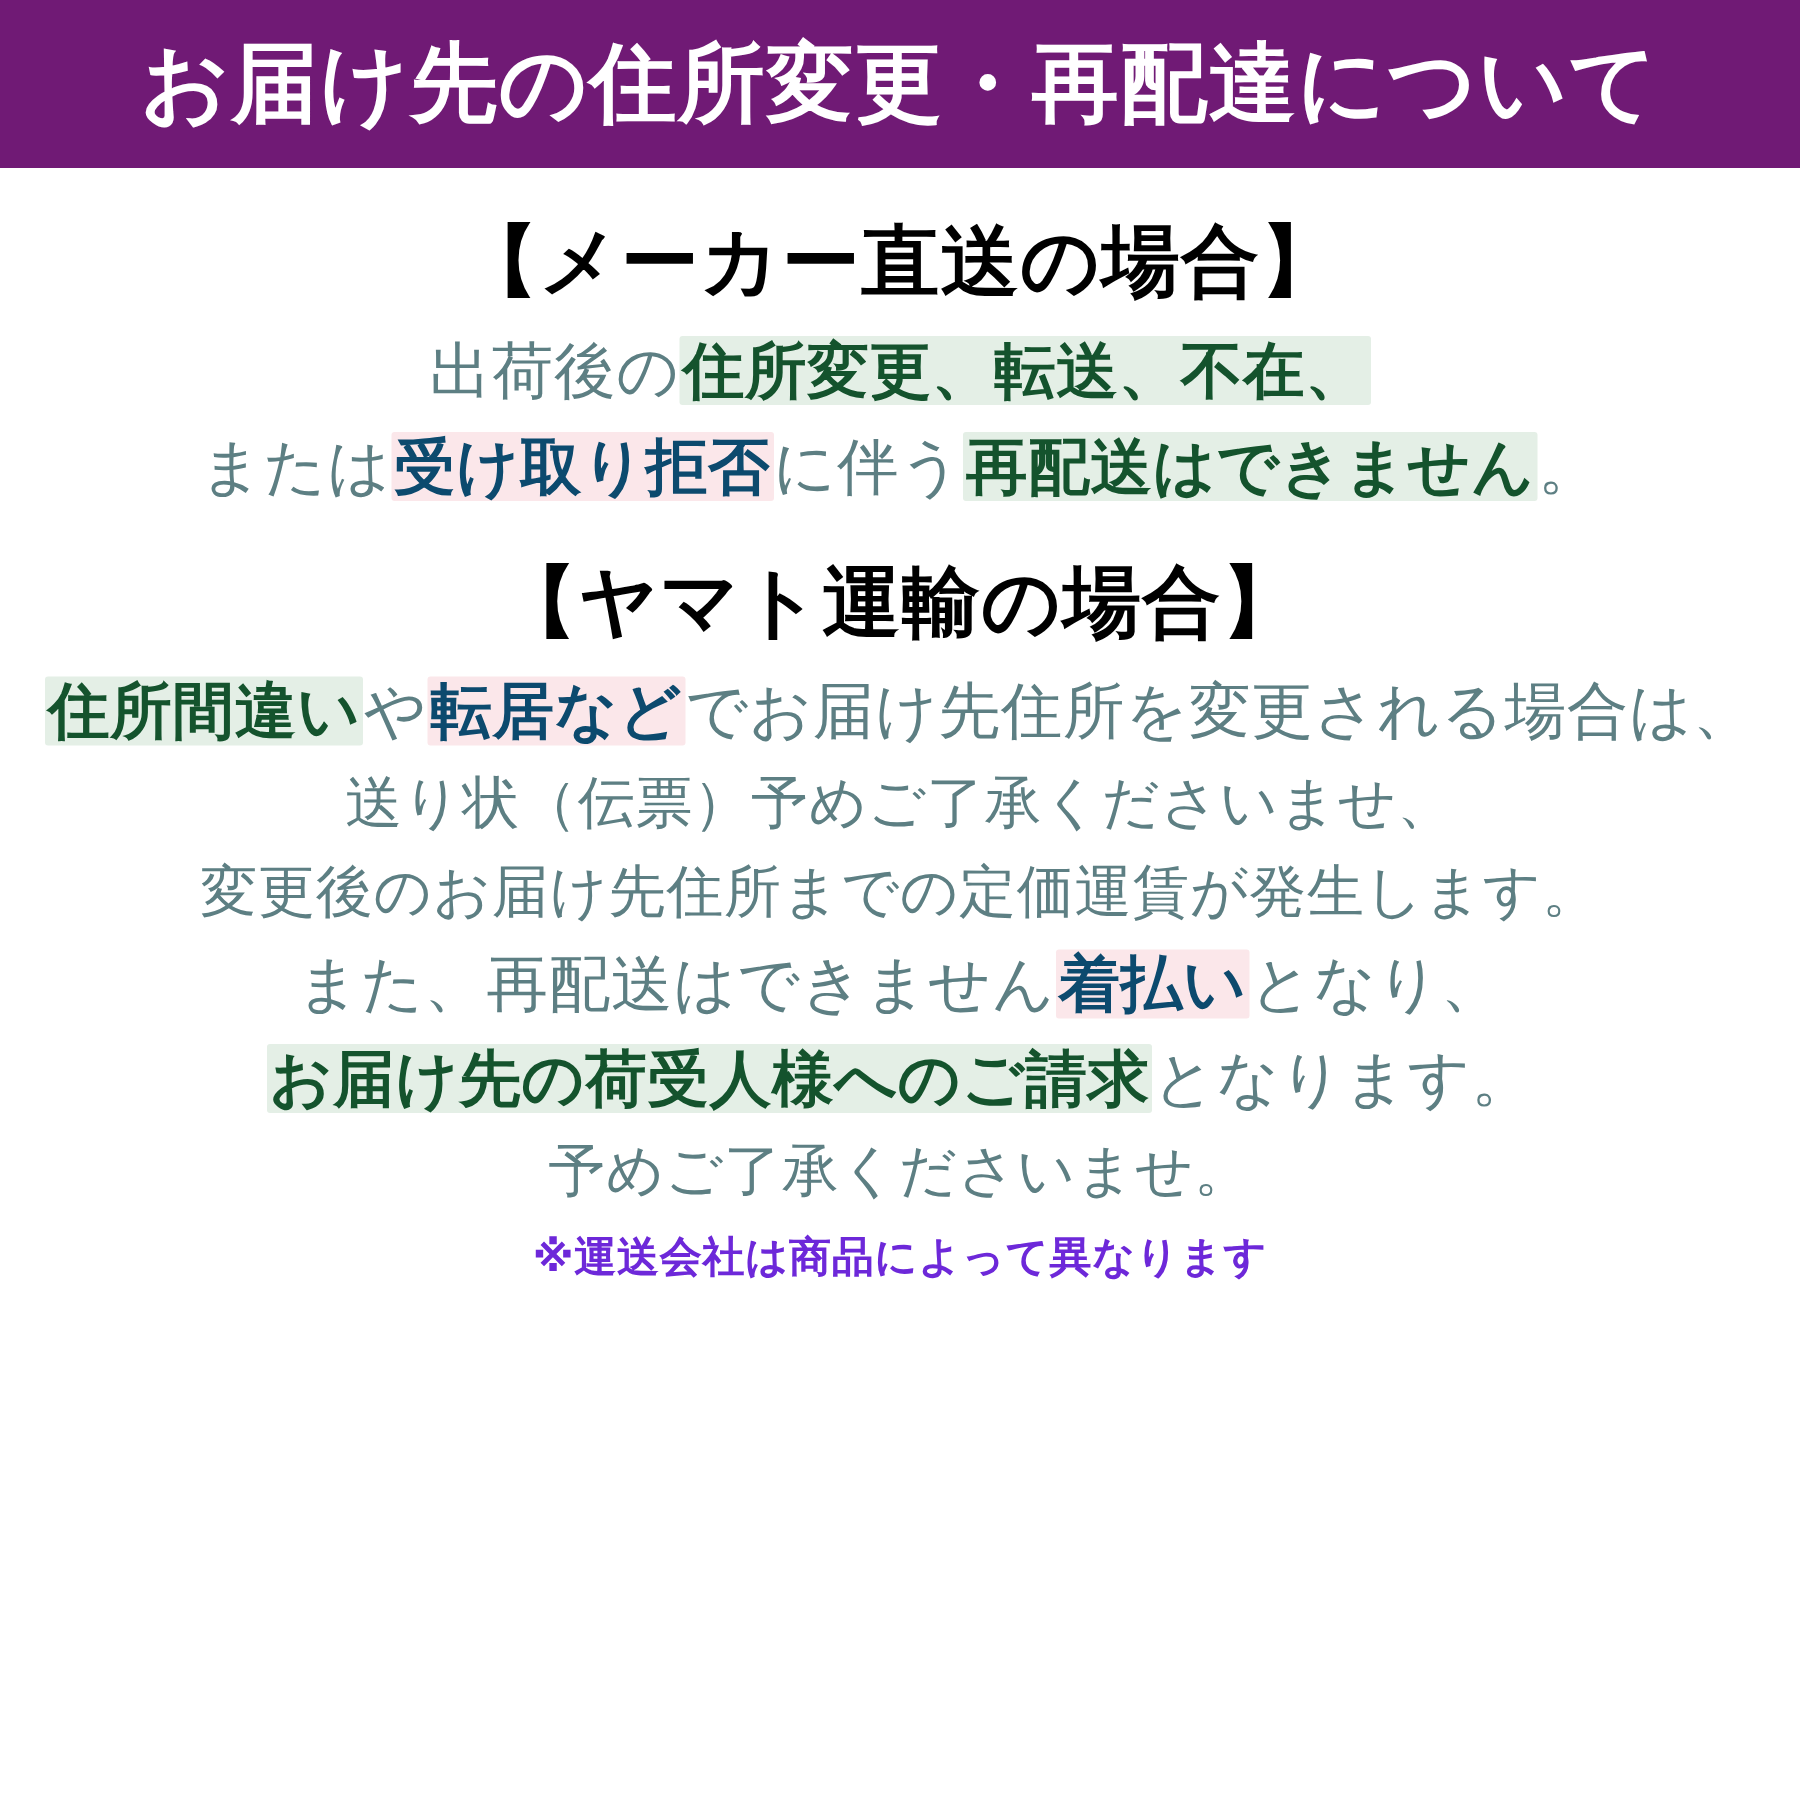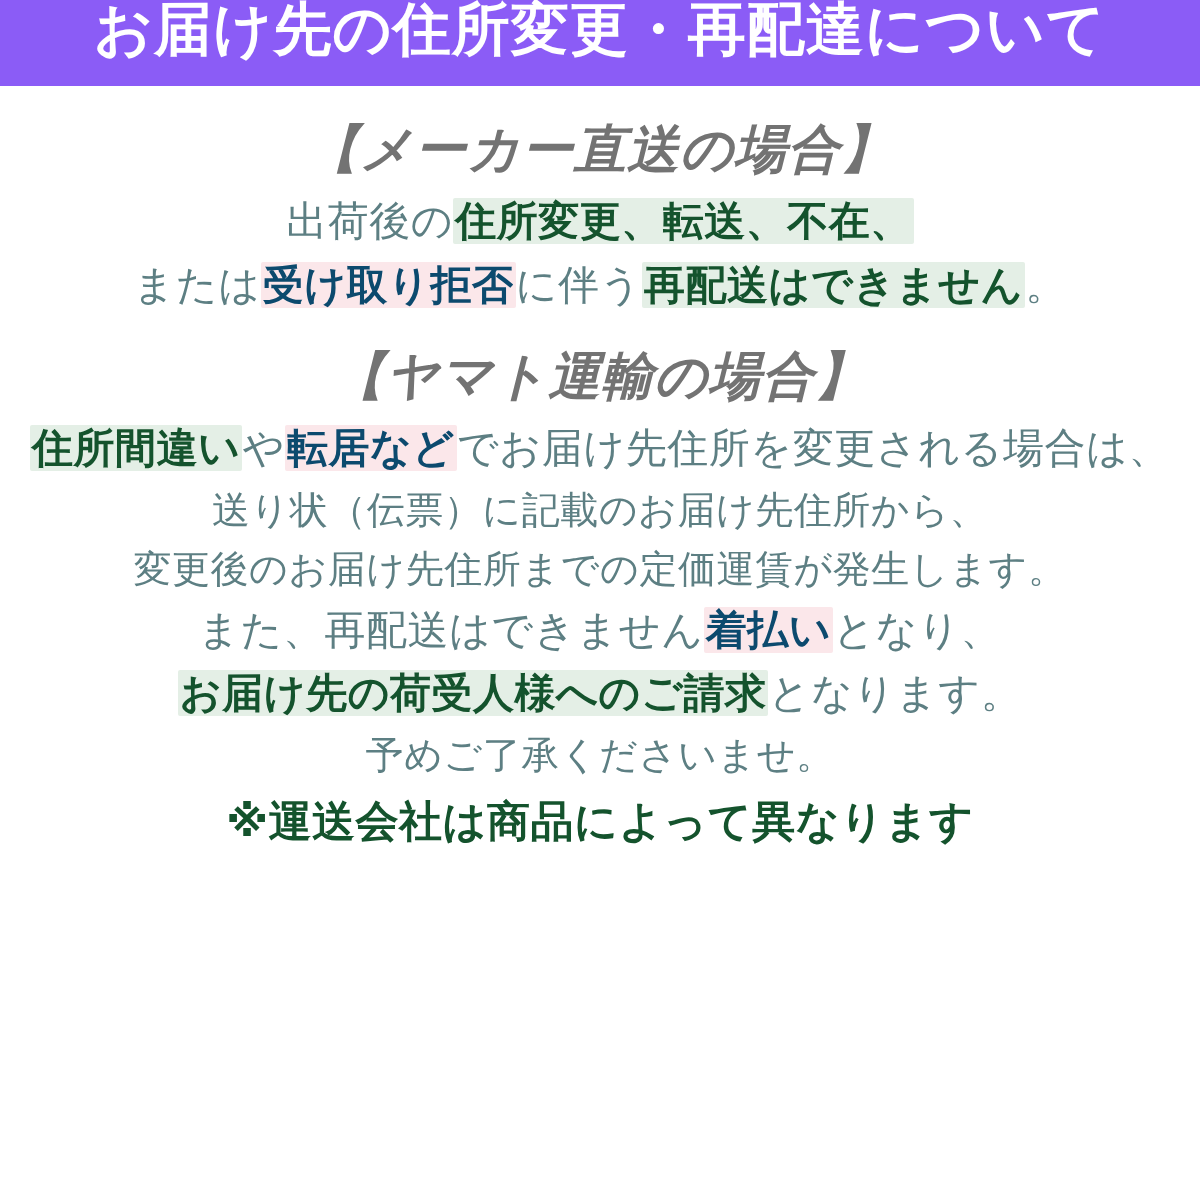--- a/index.html
+++ b/index.html
@@ -14,46 +14,46 @@
     overflow: hidden;
   }
   .page {
     position: relative;
     width: 1200px;
     height: 1200px;
     box-sizing: border-box;
   }
   .header-band {
     width: 1200px;
-    height: 86px;
-    background: #8b5cf6;
+    height: 112px;
+    background: #701a75;
     display: flex;
+    align-items: center;
     justify-content: center;
     box-sizing: border-box;
   }
   .header-title {
     color: #ffffff;
     font-size: 58px;
     font-weight: bold;
     letter-spacing: 1px;
     line-height: 1;
     white-space: nowrap;
   }
   .content {
     padding-top: 14px;
     text-align: center;
   }
   .section-heading {
-    color: #737373;
+    color: #000000;
     font-size: 52px;
     font-weight: bold;
     line-height: 1.35;
     margin: 14px 0 8px 0;
     letter-spacing: 1px;
-    font-style: italic;
   }
   .section-heading.second {
     margin-top: 26px;
   }
   .line {
     color: #5d7f83;
     font-size: 41px;
     line-height: 1.45;
     margin: 4px 0;
     white-space: nowrap;
@@ -70,22 +70,22 @@
     border-radius: 2px;
   }
   .hl-pink {
     color: #0c4a6e;
     background: #fbe7ea;
     font-weight: bold;
     padding: 0 2px;
     border-radius: 2px;
   }
   .note {
-    color: #14532d;
-    font-size: 43px;
+    color: #6d28d9;
+    font-size: 28px;
     font-weight: bold;
     margin-top: 10px;
     letter-spacing: 0.5px;
   }
 </style>
 </head>
 <body>
 
 <div class="page">
 
@@ -105,21 +105,21 @@
         <span>または</span><span class="hl-pink">受け取り拒否</span><span>に伴う</span><span class="hl-green">再配送はできません</span><span>。</span>
       </p>
     </div>
 
     <div class="section-heading second">【ヤマト運輸の場合】</div>
 
     <div class="lines">
       <p class="line">
         <span class="hl-green">住所間違い</span><span>や</span><span class="hl-pink">転居など</span><span>でお届け先住所を変更される場合は、</span>
       </p>
-      <p class="line small">送り状（伝票）に記載のお届け先住所から、</p>
+      <p class="line small">送り状（伝票）予めご了承くださいませ、</p>
       <p class="line small">変更後のお届け先住所までの定価運賃が発生します。</p>
       <p class="line">
         <span>また、再配送はできません</span><span class="hl-pink">着払い</span><span>となり、</span>
       </p>
       <p class="line">
         <span class="hl-green">お届け先の荷受人様へのご請求</span><span>となります。</span>
       </p>
       <p class="line small">予めご了承くださいませ。</p>
     </div>
 

